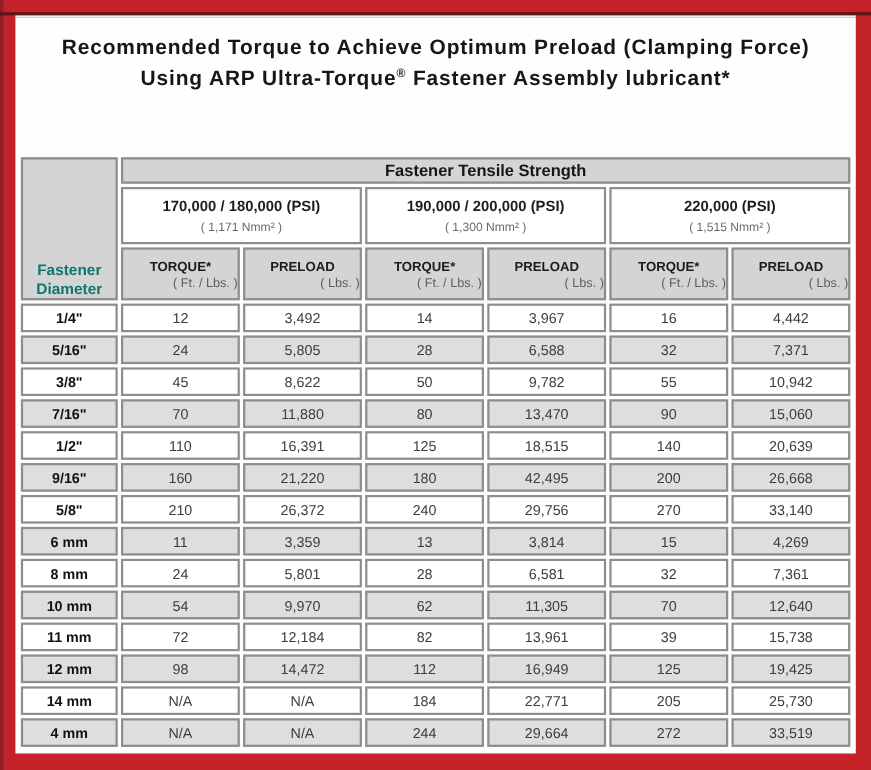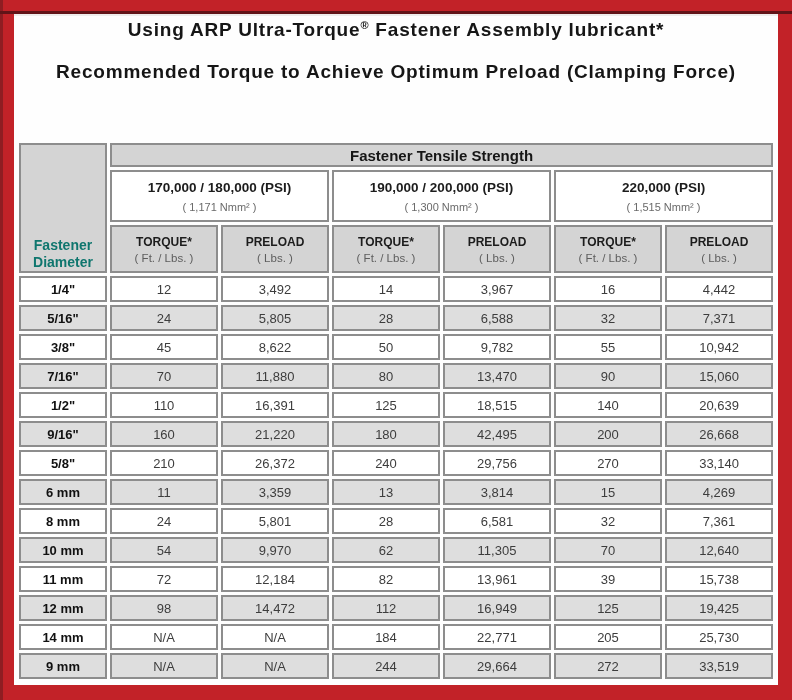--- a/index.html
+++ b/index.html
@@ -118,20 +118,21 @@
     font-size: 12px;
     font-weight: bold;
     color: #1c1c1c;
   }
   th.colhead .unit {
     display: block;
     margin-top: 3px;
     font-weight: normal;
     font-size: 11.5px;
     color: #5d5d5d;
+    text-align: right;
   }
   table.spec tbody td {
     height: 22px;
     font-size: 13px;
     color: #3d3d3d;
     background: #ffffff;
   }
   table.spec tbody td.dia {
     font-weight: bold;
     color: #111;
@@ -145,22 +146,22 @@
 <body>
 
 <div class="canvas">
   <div class="edge-left-dark"></div>
   <div class="top-maroon-line"></div>
   <div class="top-light-line"></div>
 
   <div class="card">
 
     <div class="title-area">
+      <div class="title-line first">Recommended Torque to Achieve Optimum Preload (Clamping Force)</div>
       <div class="title-line"><span>Using ARP Ultra-Torque</span><span class="reg-mark">®</span><span> Fastener Assembly lubricant*</span></div>
-      <div class="title-line first">Recommended Torque to Achieve Optimum Preload (Clamping Force)</div>
     </div>
 
     <table class="spec">
       <colgroup>
         <col style="width:88px">
         <col style="width:108px">
           <col style="width:108px">
         <col style="width:108px">
           <col style="width:108px">
         <col style="width:108px">
@@ -327,21 +328,21 @@
           <tr>
             <td class="dia">14 mm</td>
             <td class="val">N/A</td>
             <td class="val">N/A</td>
             <td class="val">184</td>
             <td class="val">22,771</td>
             <td class="val">205</td>
             <td class="val">25,730</td>
           </tr>
           <tr>
-            <td class="dia">9 mm</td>
+            <td class="dia">4 mm</td>
             <td class="val">N/A</td>
             <td class="val">N/A</td>
             <td class="val">244</td>
             <td class="val">29,664</td>
             <td class="val">272</td>
             <td class="val">33,519</td>
           </tr>
         </tbody>
     </table>
 

